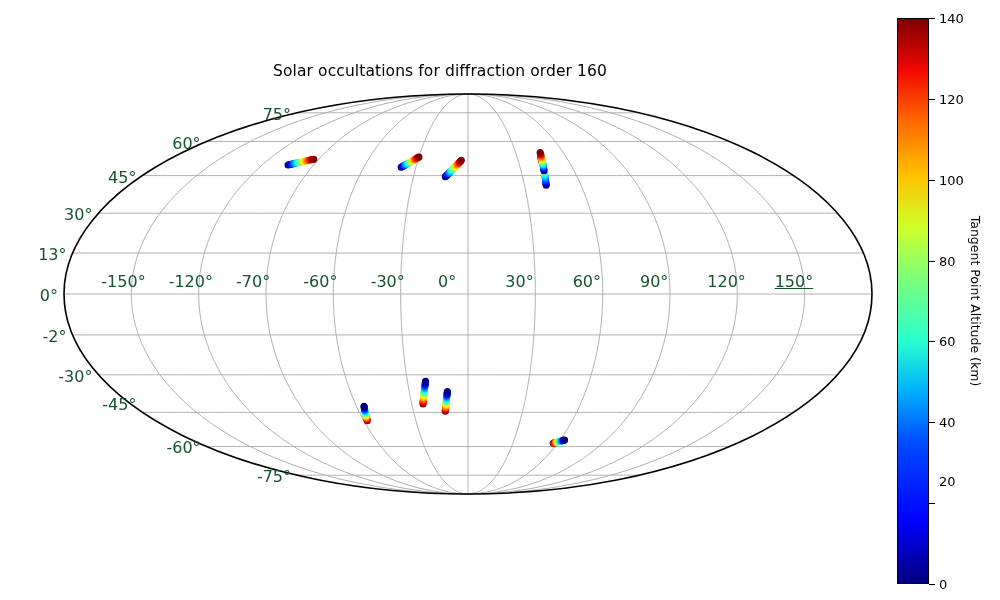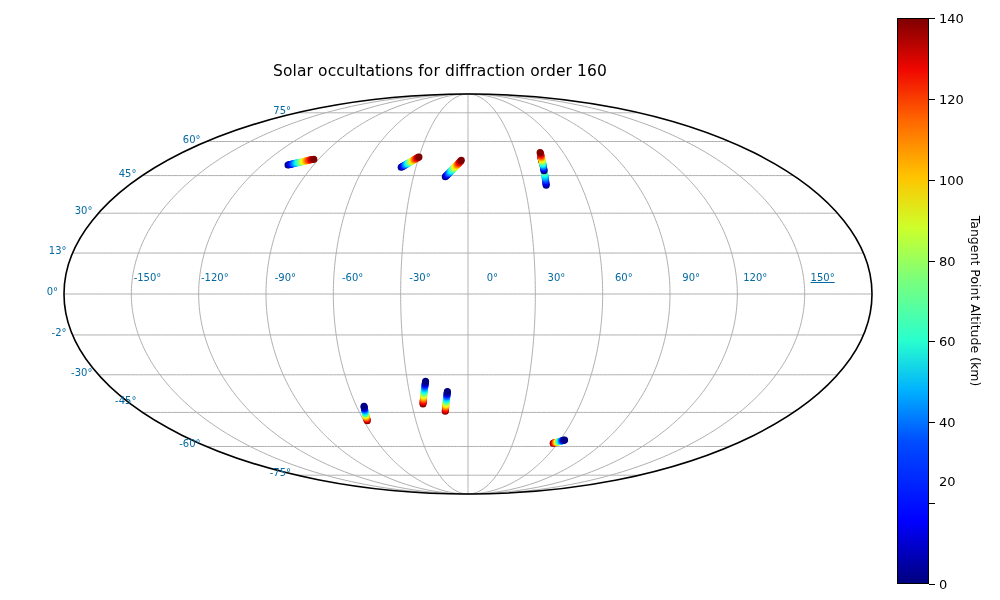--- a/index.html
+++ b/index.html
@@ -34,26 +34,26 @@
     left: 62px;
     top: 92px;
     width: 812px;
     height: 404px;
   }
   #map-svg { display: block; }
 
   
   .tick-label {
     position: absolute;
-    font-size: 10px;
-    color: #0369a1;
+    font-size: 16px;
+    color: #14532d;
     white-space: nowrap;
   }
   .lat-label { text-align: right; }
-  .lon-label { text-align: right; }
+  .lon-label { text-align: left; }
 
   
   #colorbar-group {
     position: absolute;
     left: 897px;
     top: 18px;
     width: 100px;
     height: 566px;
   }
   #colorbar-bar {
@@ -365,21 +365,21 @@
       <div class="tick-label lat-label" style="left: 32.4325px; top: 205.205px; width: 60px;">30°</div>
       <div class="tick-label lat-label" style="left: 6.55606px; top: 245.057px; width: 60px;">13°</div>
       <div class="tick-label lat-label" style="left: -2px; top: 286px; width: 60px;">0°</div>
       <div class="tick-label lat-label" style="left: 6.55606px; top: 326.943px; width: 60px;">-2°</div>
       <div class="tick-label lat-label" style="left: 32.4325px; top: 366.795px; width: 60px;">-30°</div>
       <div class="tick-label lat-label" style="left: 76.4135px; top: 395px; width: 60px;">-45°</div>
       <div class="tick-label lat-label" style="left: 140.563px; top: 438.477px; width: 60px;">-60°</div>
       <div class="tick-label lat-label" style="left: 231.044px; top: 467.211px; width: 60px;">-75°</div>
       <div class="tick-label lon-label" style="left: 101.333px; top: 272px; width: 60px;">-150°</div>
       <div class="tick-label lon-label" style="left: 168.667px; top: 272px; width: 60px;">-120°</div>
-      <div class="tick-label lon-label" style="left: 236px; top: 272px; width: 60px;">-90°</div>
+      <div class="tick-label lon-label" style="left: 236px; top: 272px; width: 60px;">-70°</div>
       <div class="tick-label lon-label" style="left: 303.333px; top: 272px; width: 60px;">-60°</div>
       <div class="tick-label lon-label" style="left: 370.667px; top: 272px; width: 60px;">-30°</div>
       <div class="tick-label lon-label" style="left: 438px; top: 272px; width: 60px;">0°</div>
       <div class="tick-label lon-label" style="left: 505.333px; top: 272px; width: 60px;">30°</div>
       <div class="tick-label lon-label" style="left: 572.667px; top: 272px; width: 60px;">60°</div>
       <div class="tick-label lon-label" style="left: 640px; top: 272px; width: 60px;">90°</div>
       <div class="tick-label lon-label" style="left: 707.333px; top: 272px; width: 60px;">120°</div>
       <div class="tick-label lon-label" style="left: 774.667px; top: 272px; width: 60px; text-decoration: underline;">150°</div>
     </div>
 

